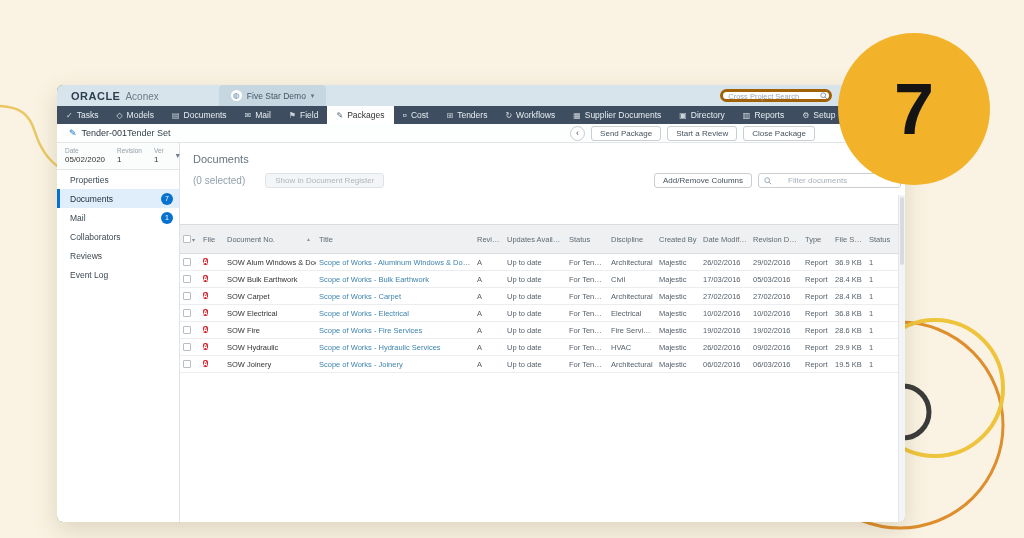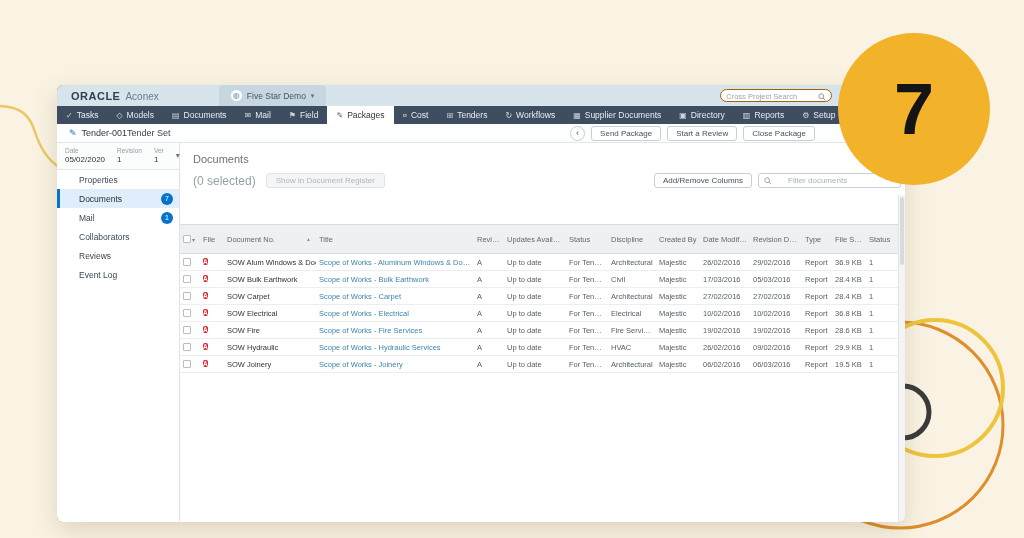--- a/index.html
+++ b/index.html
@@ -19,22 +19,22 @@
   .logo { display:flex; align-items:baseline; padding-left:14px; }
   .logo .oracle { font-weight:bold; font-size:11px; color:#2E3F50; letter-spacing:.5px; }
   .logo .aconex { font-size:10px; color:#6B7B88; margin-left:5px; }
   .project-chip { margin-left:60px; height:21px; background:#C7D7E2; display:flex; align-items:center;
                   padding:0 12px; gap:5px; border-radius:4px 4px 0 0; }
   .project-icon { width:11px; height:11px; border-radius:50%; background:#fff; color:#5F87A5;
                   font-size:8px; line-height:11px; text-align:center; }
   .project-chip .label { font-size:8.5px; color:#445664; }
   .project-chip .caret { font-size:7px; color:#5F7282; }
   .topbar-right { margin-left:auto; display:flex; align-items:center; gap:8px; padding-right:14px; }
-  .search-box { width:112px; height:13px; background:#fff; border:1px solid #a16207; border-radius:7px;
-                display:flex; align-items:flex-end; padding:0 5px; }
+  .search-box { width:112px; height:13px; background:#fff; border:3px solid #a16207; border-radius:7px;
+                display:flex; align-items:flex-start; padding:0 5px; }
   .search-box input { border:none; outline:none; width:92px; font-size:7.5px; color:#555; background:transparent; }
   .search-box input::placeholder { color:#9AA7B1; }
   .mini-svg { width:8px; height:8px; flex:0 0 auto; }
   .avatar { width:13px; height:13px; border-radius:50%; background:#fff; display:flex; align-items:center; justify-content:center; }
   .avatar svg { width:9px; height:9px; }
   .user-name { font-size:8.5px; color:#33414D; white-space:nowrap; }
 
   
   .nav { height:18px; background:#3E4E60; display:flex; align-items:stretch; flex:0 0 auto; }
   .nav-tab { display:flex; align-items:center; gap:4px; padding:0 9px; font-size:8.5px; color:#E7EDF2; cursor:pointer; }
@@ -55,30 +55,30 @@
              font-size:8px; color:#46525C; cursor:pointer; white-space:nowrap; }
 
   
   .body { flex:1; display:flex; min-height:0; }
   .sidebar { width:123px; border-right:1px solid #DFE3E6; flex:0 0 auto; background:#fff; }
   .side-meta { display:flex; align-items:center; padding:4px 6px 5px 8px; border-bottom:1px solid #E4E7EA; background:#FBFCFC; }
   .meta-field { margin-right:12px; }
   .meta-field .m-label { font-size:6.5px; color:#93A0AA; }
   .meta-field .m-value { font-size:8px; color:#333; margin-top:1px; }
   .side-meta .caret { margin-left:auto; font-size:8px; color:#6B7B88; }
-  .side-item { height:19px; display:flex; align-items:center; padding-left:19px; padding-right:6px;
+  .side-item { height:19px; display:flex; align-items:center; padding-left:10px; padding-right:6px;
                font-size:8.5px; color:#3C4852; cursor:pointer; border-left:3px solid transparent; }
   .side-item.active { background:#DFEEFA; border-left-color:#0572CE; color:#1E2B36; }
   .side-badge { margin-left:auto; min-width:12px; height:12px; border-radius:7px; background:#0572CE;
                 color:#fff; font-size:7px; line-height:12px; text-align:center; padding:0 2px; }
 
   .main { flex:1; min-width:0; display:flex; flex-direction:column; background:#fff; }
   .main-title { font-size:11px; color:#67737D; margin:10px 0 0 13px; }
   .controls { display:flex; align-items:center; margin:8px 4px 0 13px; }
-  .sel-count { font-size:12px; color:#93A0AA; margin-right:10px; }
+  .sel-count { font-size:10px; color:#93A0AA; margin-right:20px; }
   .btn-disabled { background:#F4F5F6; border:1px solid #E0E3E6; border-radius:3px; padding:2px 9px;
                   font-size:8px; color:#AEB6BC; }
   .controls-right { margin-left:auto; display:flex; align-items:center; gap:6px; }
   .filter-box { width:143px; height:15px; border:1px solid #C9CED2; border-radius:3px; background:#fff;
                 display:flex; align-items:center; padding:0 5px; gap:16px; }
   .filter-box input { border:none; outline:none; flex:1; font-size:8px; color:#555; background:transparent; min-width:0; }
   .filter-box input::placeholder { color:#A7B1BA; }
 
   
   .table-wrap { margin-top:7px; display:flex; flex:1; min-height:0; }

